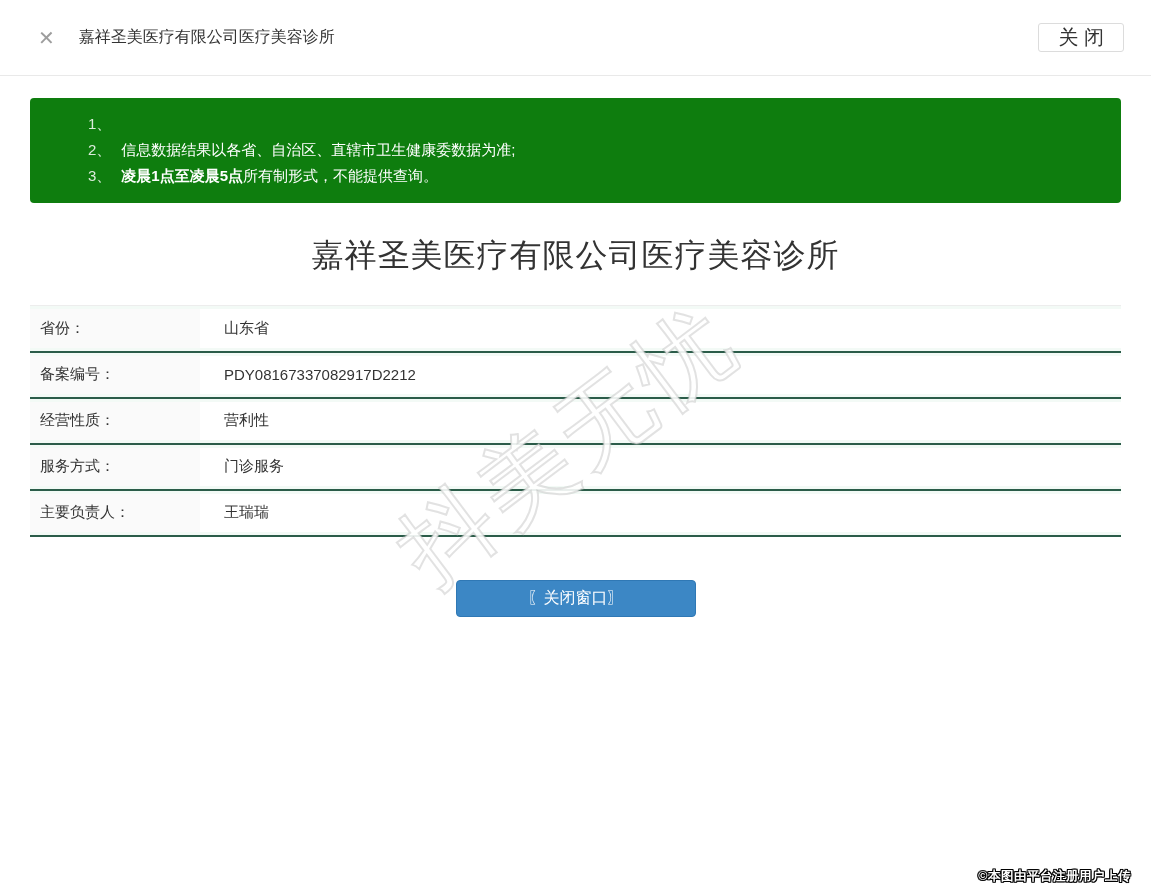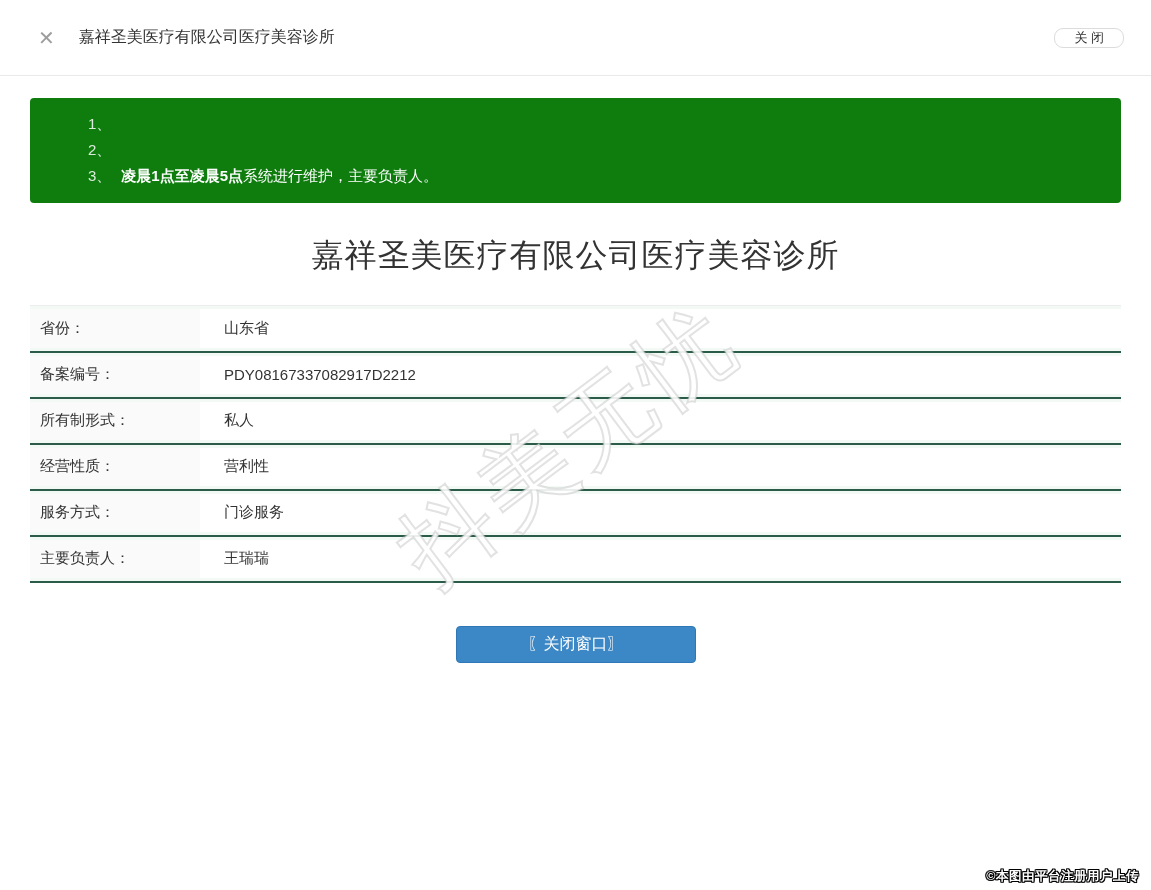--- a/index.html
+++ b/index.html
@@ -29,22 +29,22 @@
   }
   .dialog-title {
     font-size: 16px;
     color: #333;
     margin-left: 24px;
     flex: 1;
   }
   .close-btn {
     background: #fff;
     border: 1px solid #dcdcdc;
-    border-radius: 9px;
-    font-size: 13px;
+    border-radius: 3px;
+    font-size: 20px;
     color: #333;
     padding: 0 19px;
     cursor: pointer;
     font-family: inherit;
   }
 
   
   .notice {
     margin: 22px 30px 0 30px;
     background: #0e7d0e;
@@ -119,21 +119,21 @@
     -webkit-text-stroke: 2px rgba(190,190,190,0.45);
     transform: rotate(-37deg);
     pointer-events: none;
     z-index: 5;
     text-align: center;
   }
 
   
   .copyright {
     position: absolute;
-    right: 12px;
+    right: 20px;
     bottom: 5px;
     font-size: 12.5px;
     font-weight: bold;
     color: #fff;
     letter-spacing: .5px;
     text-shadow:
       -1px -1px 0 #000, 1px -1px 0 #000,
       -1px 1px 0 #000, 1px 1px 0 #000,
       0 -1px 0 #000, 0 1px 0 #000,
       -1px 0 0 #000, 1px 0 0 #000;
@@ -150,25 +150,26 @@
 </div>
 
 <div class="notice">
 
     <div class="notice-item">
       <span class="notice-num">1、</span>
     </div>
 
     <div class="notice-item">
       <span class="notice-num">2、</span>
+      <span><span>信息数据结果以各省、自治区、直辖市卫生健康委数据为准;</span><b></b><span></span></span>
     </div>
 
     <div class="notice-item">
       <span class="notice-num">3、</span>
-      <span><span></span><b>凌晨1点至凌晨5点</b><span>系统进行维护，主要负责人。</span></span>
+      <span><span></span><b>凌晨1点至凌晨5点</b><span>所有制形式，不能提供查询。</span></span>
     </div>
 
 </div>
 
 <div class="main-title">嘉祥圣美医疗有限公司医疗美容诊所</div>
 
 <table class="info">
   <tbody>
 
       <tr>
@@ -177,24 +178,20 @@
       </tr>
 
 
       <tr>
         <td class="lbl">备案编号：</td>
         <td class="val">PDY08167337082917D2212</td>
       </tr>
 
 
 
-      <tr>
-        <td class="lbl">所有制形式：</td>
-        <td class="val">私人</td>
-      </tr>
 
       <tr>
         <td class="lbl">经营性质：</td>
         <td class="val">营利性</td>
       </tr>
 
       <tr>
         <td class="lbl">服务方式：</td>
         <td class="val">门诊服务</td>
       </tr>

